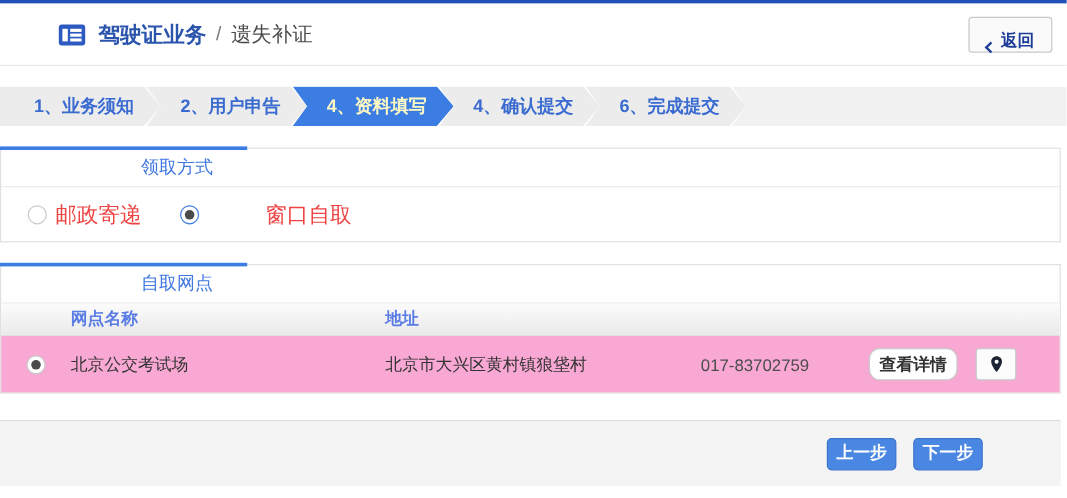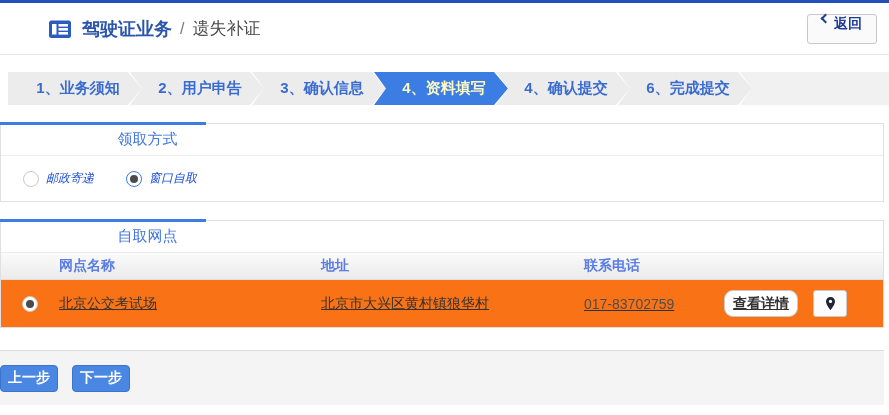--- a/index.html
+++ b/index.html
@@ -5,59 +5,59 @@
   * { margin:0; padding:0; box-sizing:border-box; }
   html,body { width:889px; height:415px; background:#fff; font-family:"Liberation Sans","DejaVu Sans",sans-serif; overflow:hidden; }
   .topbar { height:3px; background:#2150b8; }
 
   
   .header { height:52px; border-bottom:1px solid #e7e7e7; display:flex; align-items:center; padding:0 12px 0 48px; background:#fff; }
   .hicon { width:24px; height:24px; display:inline-flex; }
   .title { font-size:18px; font-weight:bold; color:#2b55ad; margin-left:10px; }
   .crumb-sep { font-size:16px; color:#777; margin:0 8px; }
   .subtitle { font-size:17px; color:#4a4a4a; }
-  .back-btn { margin-left:auto; height:30px; padding:0 14px; background:#fafafa; border:1px solid #c9c9c9; border-radius:3px; color:#1e3d99; font-size:14px; font-weight:bold; display:inline-flex; align-items:flex-start; cursor:pointer; font-family:inherit; }
+  .back-btn { margin-left:auto; height:30px; padding:0 14px; background:#fafafa; border:1px solid #c9c9c9; border-radius:3px; color:#1e3d99; font-size:14px; font-weight:bold; display:inline-flex; align-items:flex-end; cursor:pointer; font-family:inherit; }
   .chev { display:inline-block; width:7px; height:7px; border-left:2px solid #1e3d99; border-bottom:2px solid #1e3d99; transform:rotate(45deg); margin-right:5px; }
 
   
   .steps { margin-top:17px; display:flex; height:33px; width:889px; }
   .step { flex:0 0 134px; margin-left:-12px; background:#ececed; color:#3a6bd0; font-weight:bold; font-size:15px; display:flex; align-items:center; justify-content:center; padding-left:6px;
           clip-path: polygon(0 0, calc(100% - 14px) 0, 100% 50%, calc(100% - 14px) 100%, 0 100%, 12px 50%); cursor:default; }
-  .step:first-child { margin-left:8px; clip-path: polygon(0 0, calc(100% - 14px) 0, 100% 50%, calc(100% - 14px) 100%, 0 100%); }
+  .step:first-child { margin-left:0; clip-path: polygon(0 0, calc(100% - 14px) 0, 100% 50%, calc(100% - 14px) 100%, 0 100%); }
   .step.active { background:#3b7de2; color:#fef9c3; }
   .step-filler { flex:1; margin-left:-12px; background:#f1f1f2; clip-path: polygon(0 0, 100% 0, 100% 100%, 0 100%, 12px 50%); }
 
   
   .box { margin:18px 5px 0 0; border:1px solid #e0e0e0; position:relative; background:#fff; }
   .box::before { content:""; position:absolute; top:-2px; left:-1px; width:206px; height:3px; background:#3b7de2; }
   .label-row { height:32px; border-bottom:1px solid #ececec; display:flex; align-items:center;padding-left:44px; }
   .slabel { width:205px; text-align:center; color:#4077e0; font-size:15px; }
 
   .radio-row { height:45px; display:flex; align-items:center; padding-left:22px; }
-  .opt { display:inline-flex; align-items:center; font-size:12px; color:#1d4ed8; cursor:pointer;font-style:italic; }
-  .opt + .opt { margin-left:32px; }
+  .opt { display:inline-flex; align-items:center; font-size:18px; color:#ef4444; cursor:pointer; }
+  .opt + .opt { margin-left:32px;gap:48px; }
   .opt .radio { margin-right:7px; }
   .radio { width:16px; height:16px; border:1px solid #c9c9c9; border-radius:50%; background:#fff; position:relative; display:inline-block; flex:0 0 16px; }
   .radio.blue { border-color:#3b7de2; }
   .radio.checked::after { content:""; position:absolute; left:3px; top:3px; right:3px; bottom:3px; border-radius:50%; background:#4a4a4a; }
 
   
   .thead { height:27px; display:flex; align-items:center; background:linear-gradient(#fbfbfb,#eaeaea); border-bottom:1px solid #dfdfdf; color:#5a7ce4; font-size:14px; font-weight:bold; }
-  .trow { height:47px; display:flex; align-items:center; background:#f97316; font-size:14px; color:#333;text-decoration:underline; }
+  .trow { height:47px; display:flex; align-items:center; background:#f9a8d4; font-size:14px; color:#333; }
   .c-radio { width:58px; display:flex; justify-content:center; }
   .c-name { width:262px; }
   .c-addr { width:263px; }
   .c-phone { width:140px; color:#4d4d4d; }
   .thead .c-phone { color:#5a7ce4; }
   .c-actions { display:flex; align-items:center; }
   .detail-btn { width:74px; height:27px; background:#fff; border:1px solid #c9c9c9; border-radius:9px; font-size:14px; font-weight:bold; color:#333; cursor:pointer; font-family:inherit; }
   .pin-btn { width:34px; height:27px; margin-left:15px; background:#fcfcfc; border:1px solid #c9c9c9; border-radius:3px; display:inline-flex; align-items:center; justify-content:center; cursor:pointer; }
 
   
-  .footer { margin:22px 5px 0 0; height:55px; background:#f4f4f4; border-top:1px solid #dcdcdc; display:flex; align-items:center; justify-content:flex-start; padding-right:65px; }
+  .footer { margin:22px 5px 0 0; height:55px; background:#f4f4f4; border-top:1px solid #dcdcdc; display:flex; align-items:center; justify-content:flex-end; padding-right:65px; }
   .pbtn { width:58px; height:27px; background:#4a87e2; border:1px solid #3c74cc; border-radius:4px; color:#fff; font-size:14px; font-weight:bold; cursor:pointer; font-family:inherit; }
   .pbtn + .pbtn { margin-left:14px; }
 </style>
 </head>
 <body>
 
 <div>
   <div class="topbar"></div>
 
   <div class="header">
@@ -75,21 +75,20 @@
     <span class="subtitle">遗失补证</span>
     <button class="back-btn">
       <span class="chev"></span>
       <span>返回</span>
     </button>
   </div>
 
   <div class="steps">
     <div class="step">1、业务须知</div>
     <div class="step">2、用户申告</div>
-    <div class="step">3、确认信息</div>
     <div class="step active">4、资料填写</div>
     <div class="step">4、确认提交</div>
     <div class="step">6、完成提交</div>
     <div class="step-filler"></div>
   </div>
 
   <div class="box">
     <div class="label-row">
       <span class="slabel">领取方式</span>
     </div>
@@ -106,21 +105,20 @@
   </div>
 
   <div class="box">
     <div class="label-row">
       <span class="slabel">自取网点</span>
     </div>
     <div class="thead">
       <div class="c-radio"></div>
       <div class="c-name">网点名称</div>
       <div class="c-addr">地址</div>
-      <div class="c-phone">联系电话</div>
     </div>
     <div class="trow">
       <div class="c-radio">
         <span class="radio checked"></span>
       </div>
       <div class="c-name">北京公交考试场</div>
       <div class="c-addr">北京市大兴区黄村镇狼垡村</div>
       <div class="c-phone">017-83702759</div>
       <div class="c-actions">
         <button class="detail-btn">查看详情</button>

